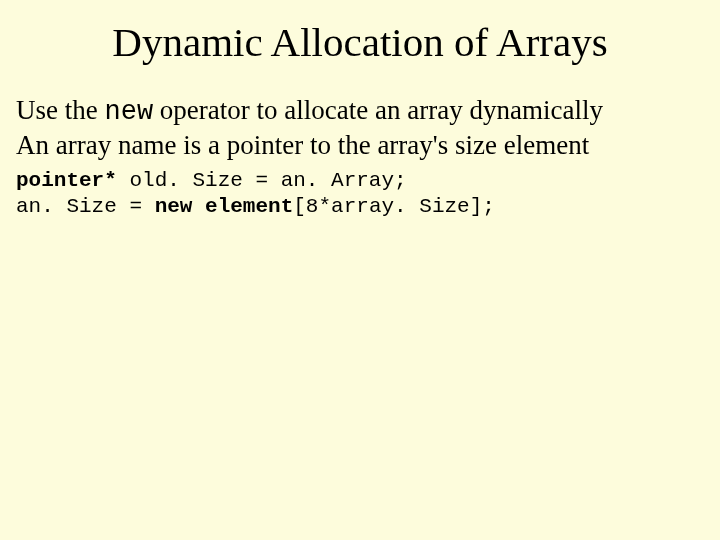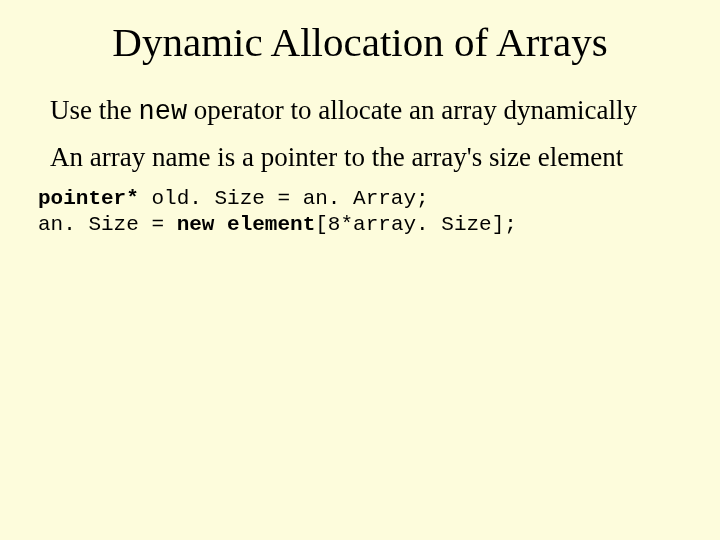--- a/index.html
+++ b/index.html
@@ -10,37 +10,37 @@
     body {
       width: 720px;
       height: 540px;
       background: #fdfcdc;
       font-family: "Times New Roman", Times, serif;
       overflow: hidden;
     }
     .slide {
       width: 100%;
       height: 100%;
-      padding: 12px 38px;
+      padding: 12px 16px;
     }
     .title {
       font-size: 41px;
       font-weight: normal;
       text-align: center;
       color: #000;
       margin-bottom: 28px;
       margin-top: 6px;
     }
     .body-text {
       font-size: 27px;
       line-height: 1.22;
       color: #000;
     }
     .body-text p {
-      margin: 12px;
+      margin: 0;
     }
     .mono {
       font-family: "Courier New", Courier, monospace;
       font-size: 27px;
     }
     .code-block {
       font-family: "Courier New", Courier, monospace;
       font-size: 21px;
       line-height: 1.25;
       margin-top: 6px;

